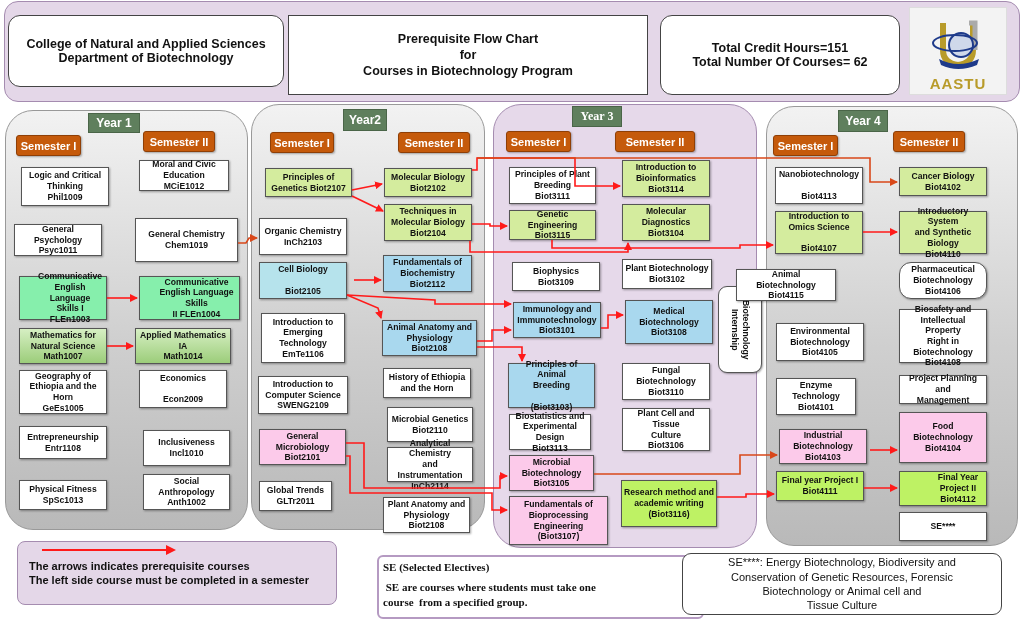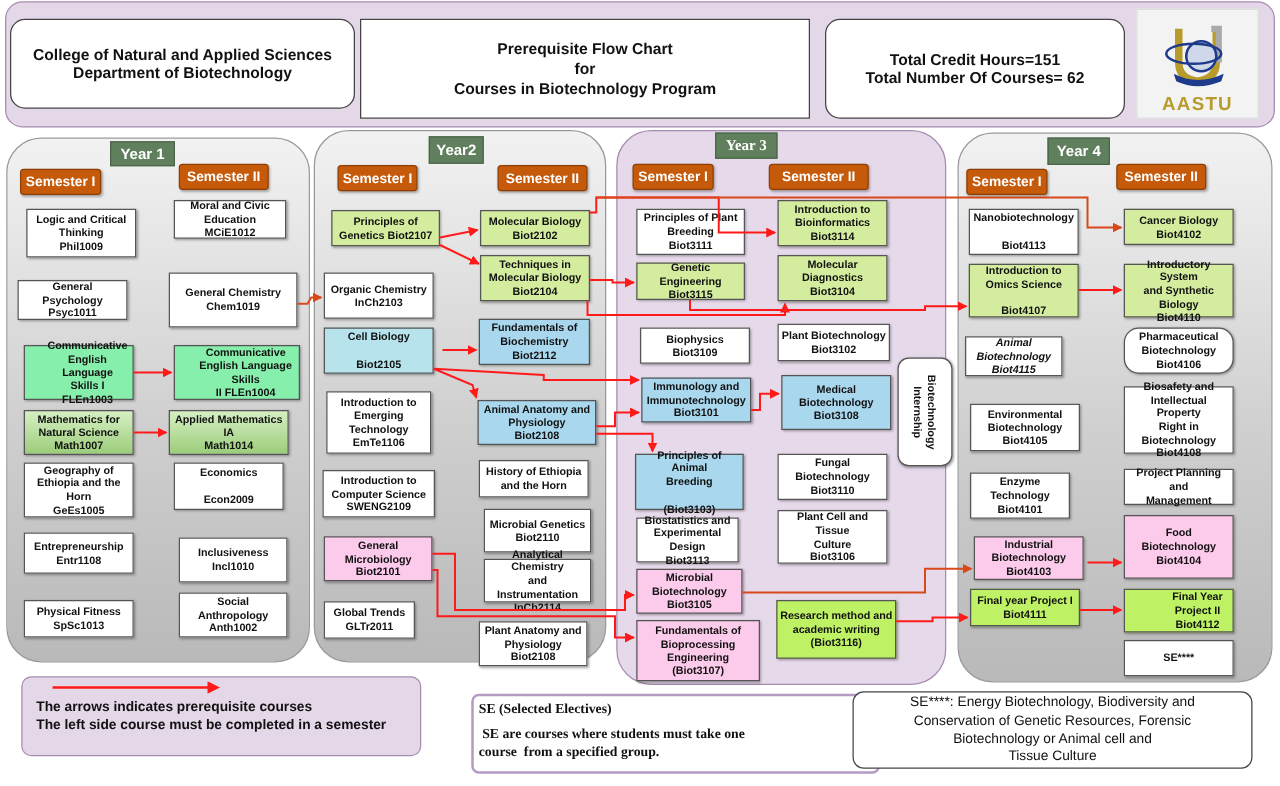--- a/index.html
+++ b/index.html
@@ -301,21 +301,21 @@
   <span>Nanobiotechnology</span>
     <span>&nbsp;</span>
     <span>Biot4113</span>
 </div>
 <div class="abs course c-green" style="left:775px;top:211px;width:88px;height:43px;">
   <span>Introduction to</span>
     <span>Omics Science</span>
     <span>&nbsp;</span>
     <span>Biot4107</span>
 </div>
-<div class="abs course c-white" style="left:772px;top:269px;width:78px;height:32px;font-style:italic;">
+<div class="abs course c-white" style="left:736px;top:269px;width:100px;height:32px;">
   <span>Animal</span>
     <span>Biotechnology</span>
     <span>Biot4115</span>
 </div>
 <div class="abs course c-white" style="left:776px;top:323px;width:88px;height:38px;">
   <span>Environmental</span>
     <span>Biotechnology</span>
     <span>Biot4105</span>
 </div>
 <div class="abs course c-white" style="left:776px;top:378px;width:80px;height:37px;">

